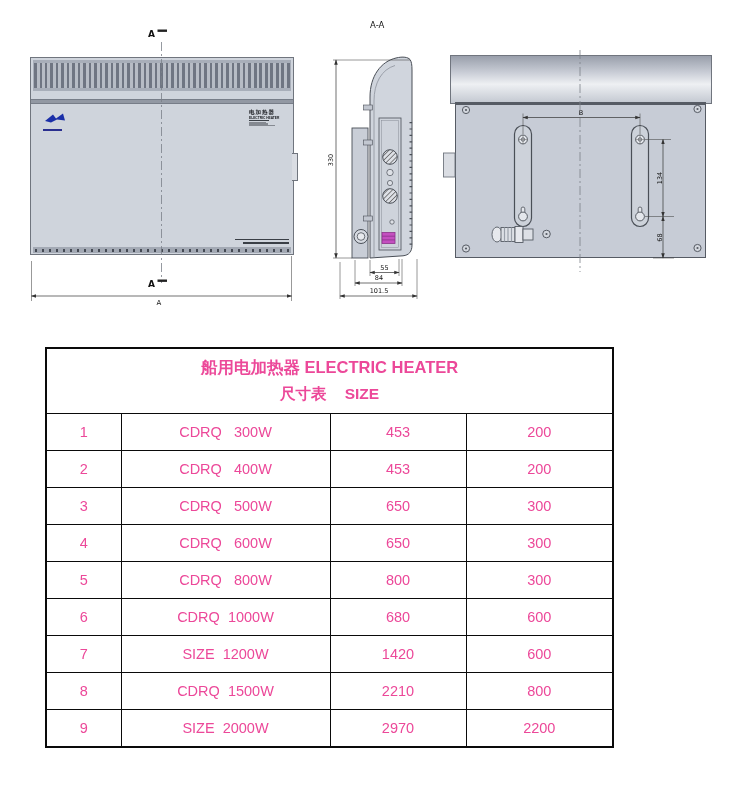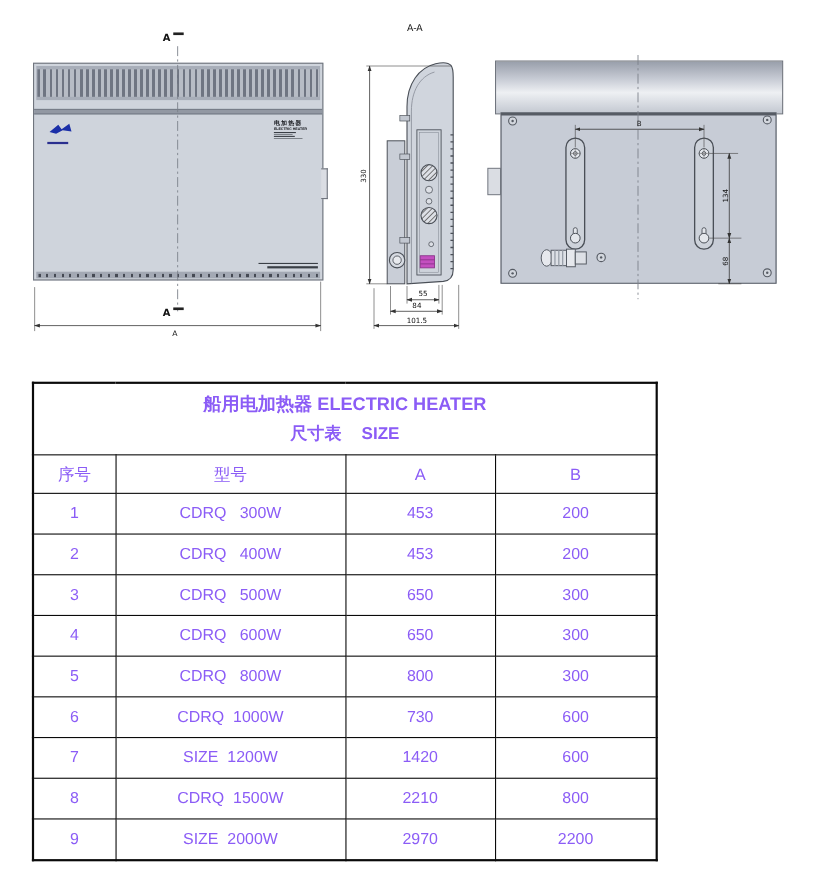--- a/index.html
+++ b/index.html
@@ -39,22 +39,22 @@
   #overlay{position:absolute;left:0;top:0;pointer-events:none;}
   .cl{stroke:#7b8089;stroke-width:0.8;stroke-dasharray:9 3 2 3;fill:none;}
   .dim{stroke:#333;stroke-width:0.7;fill:none;}
   .ext{stroke:#444;stroke-width:0.55;fill:none;}
   .part{stroke:#4a4f57;fill:#d0d5dd;}
   text.dt{font-family:"DejaVu Sans",sans-serif;font-size:7px;fill:#111;}
   text.mark{font-family:"DejaVu Sans",sans-serif;font-size:9px;font-weight:bold;fill:#111;}
   text.vt{font-family:"DejaVu Sans",sans-serif;font-size:6.5px;fill:#111;}
 
   
-  .size-table{position:absolute;left:29px;top:347px;width:567px;border-collapse:collapse;
-    table-layout:fixed;border:2.5px solid #0a0a0a;color:#8b5cf6;}
+  .size-table{position:absolute;left:45px;top:347px;width:567px;border-collapse:collapse;
+    table-layout:fixed;border:2.5px solid #0a0a0a;color:#ec4899;}
   .size-table td,.size-table th{border:1.6px solid #0a0a0a;text-align:center;padding:0;font-weight:400;}
   .c0{width:75px}.c1{width:209px}.c2{width:136px}.c3{width:147px}
   .title-cell{height:64px;font-weight:700;}
   .t1{font-size:16.5px;font-weight:700;}
   .t2{font-size:15.5px;margin-top:5px;font-weight:700;}
   .t2 .gap{margin-left:14px;margin-top:36px;}
   .size-table th{height:34px;font-size:15px;}
   .size-table tbody td{height:36px;font-size:14.5px;}
   .model-cell{white-space:pre;margin-left:48px;}
 </style>
@@ -251,26 +251,20 @@
           <div class="t1">
             <span>船用电加热器</span>
             <span>ELECTRIC HEATER</span>
           </div>
           <div class="t2">
             <span>尺寸表</span>
             <span class="gap">SIZE</span>
           </div>
         </td>
       </tr>
-      <tr>
-        <th>序号</th>
-        <th>型号</th>
-        <th>A</th>
-        <th>B</th>
-      </tr>
     </thead>
     <tbody>
         <tr>
           <td>1</td>
           <td class="model-cell">CDRQ   300W</td>
           <td>453</td>
           <td>200</td>
         </tr>
         <tr>
           <td>2</td>
@@ -292,21 +286,21 @@
         </tr>
         <tr>
           <td>5</td>
           <td class="model-cell">CDRQ   800W</td>
           <td>800</td>
           <td>300</td>
         </tr>
         <tr>
           <td>6</td>
           <td class="model-cell">CDRQ  1000W</td>
-          <td>730</td>
+          <td>680</td>
           <td>600</td>
         </tr>
         <tr>
           <td>7</td>
           <td class="model-cell">SIZE  1200W</td>
           <td>1420</td>
           <td>600</td>
         </tr>
         <tr>
           <td>8</td>

